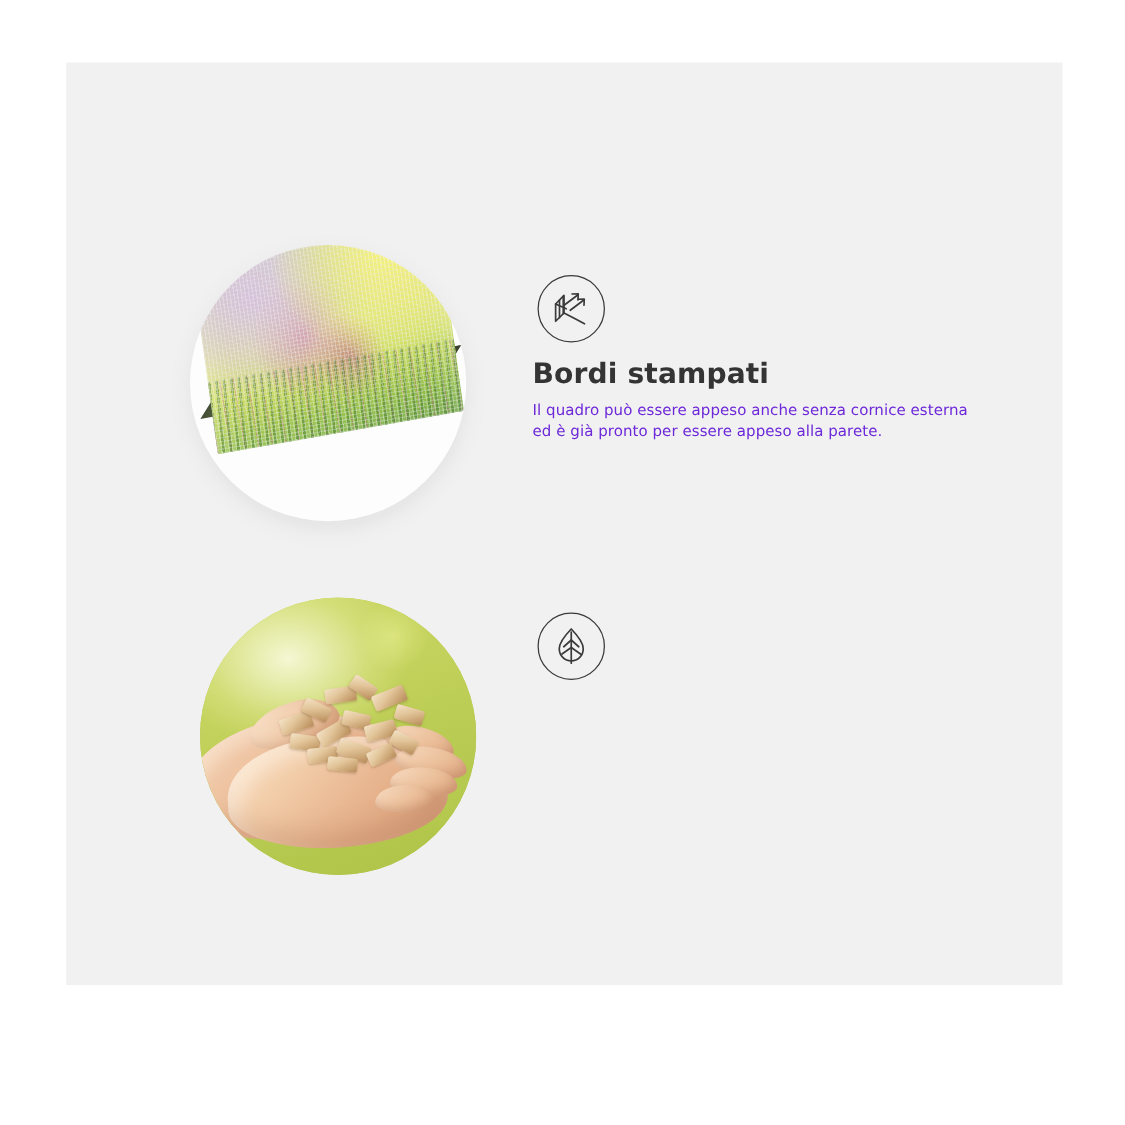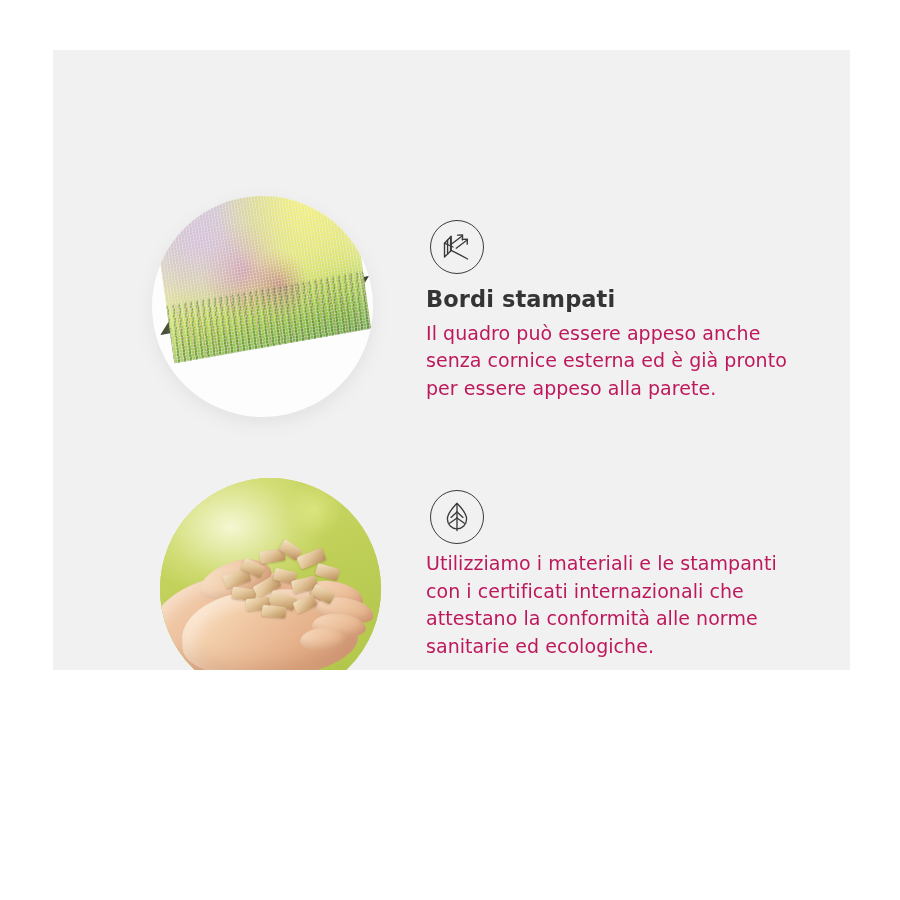--- a/index.html
+++ b/index.html
@@ -10,21 +10,21 @@
   body {
     width: 900px;
     height: 900px;
     font-family: "DejaVu Sans", "Liberation Sans", sans-serif;
     -webkit-font-smoothing: antialiased;
   }
 
   .page {
     position: relative;
     width: 900px;
-    height: 670px;
+    height: 788px;
     background: #ffffff;
     overflow: hidden;
   }
 
   
   .panel {
     position: absolute;
     left: 53px;
     top: 50px;
     width: 797px;
@@ -262,23 +262,23 @@
   .feature-title {
     margin: 0 0 7px 0;
     font-size: 22.5px;
     font-weight: 600;
     letter-spacing: 0.1px;
     color: #343434;
     line-height: 1.18;
   }
   .feature-desc {
     margin: 0;
-    font-size: 19px;
+    font-size: 12px;
     font-weight: 400;
-    color: #be185d;
+    color: #6d28d9;
     line-height: 1.46;
     letter-spacing: 0.05px;
   }
 </style>
 </head>
 <body>
 
 <div class="page">
 
   <div class="panel"></div>
@@ -355,17 +355,16 @@
           <path d="M17 5.6 L17 30.6"></path>
           <path d="M17 12.0 L11.0 17.4"></path>
           <path d="M17 12.0 L23.0 17.4"></path>
           <path d="M17 18.0 L9.6 23.2"></path>
           <path d="M17 18.0 L24.4 23.2"></path>
         </g>
       </svg>
     </div>
 
     <div class="text-block" id="text-eco">
-      <p class="feature-desc">Utilizziamo i materiali e le stampanti con i certificati internazionali che attestano la conformità alle norme sanitarie ed ecologiche.</p>
     </div>
   </div>
 
 </div>
 
 </body></html>

